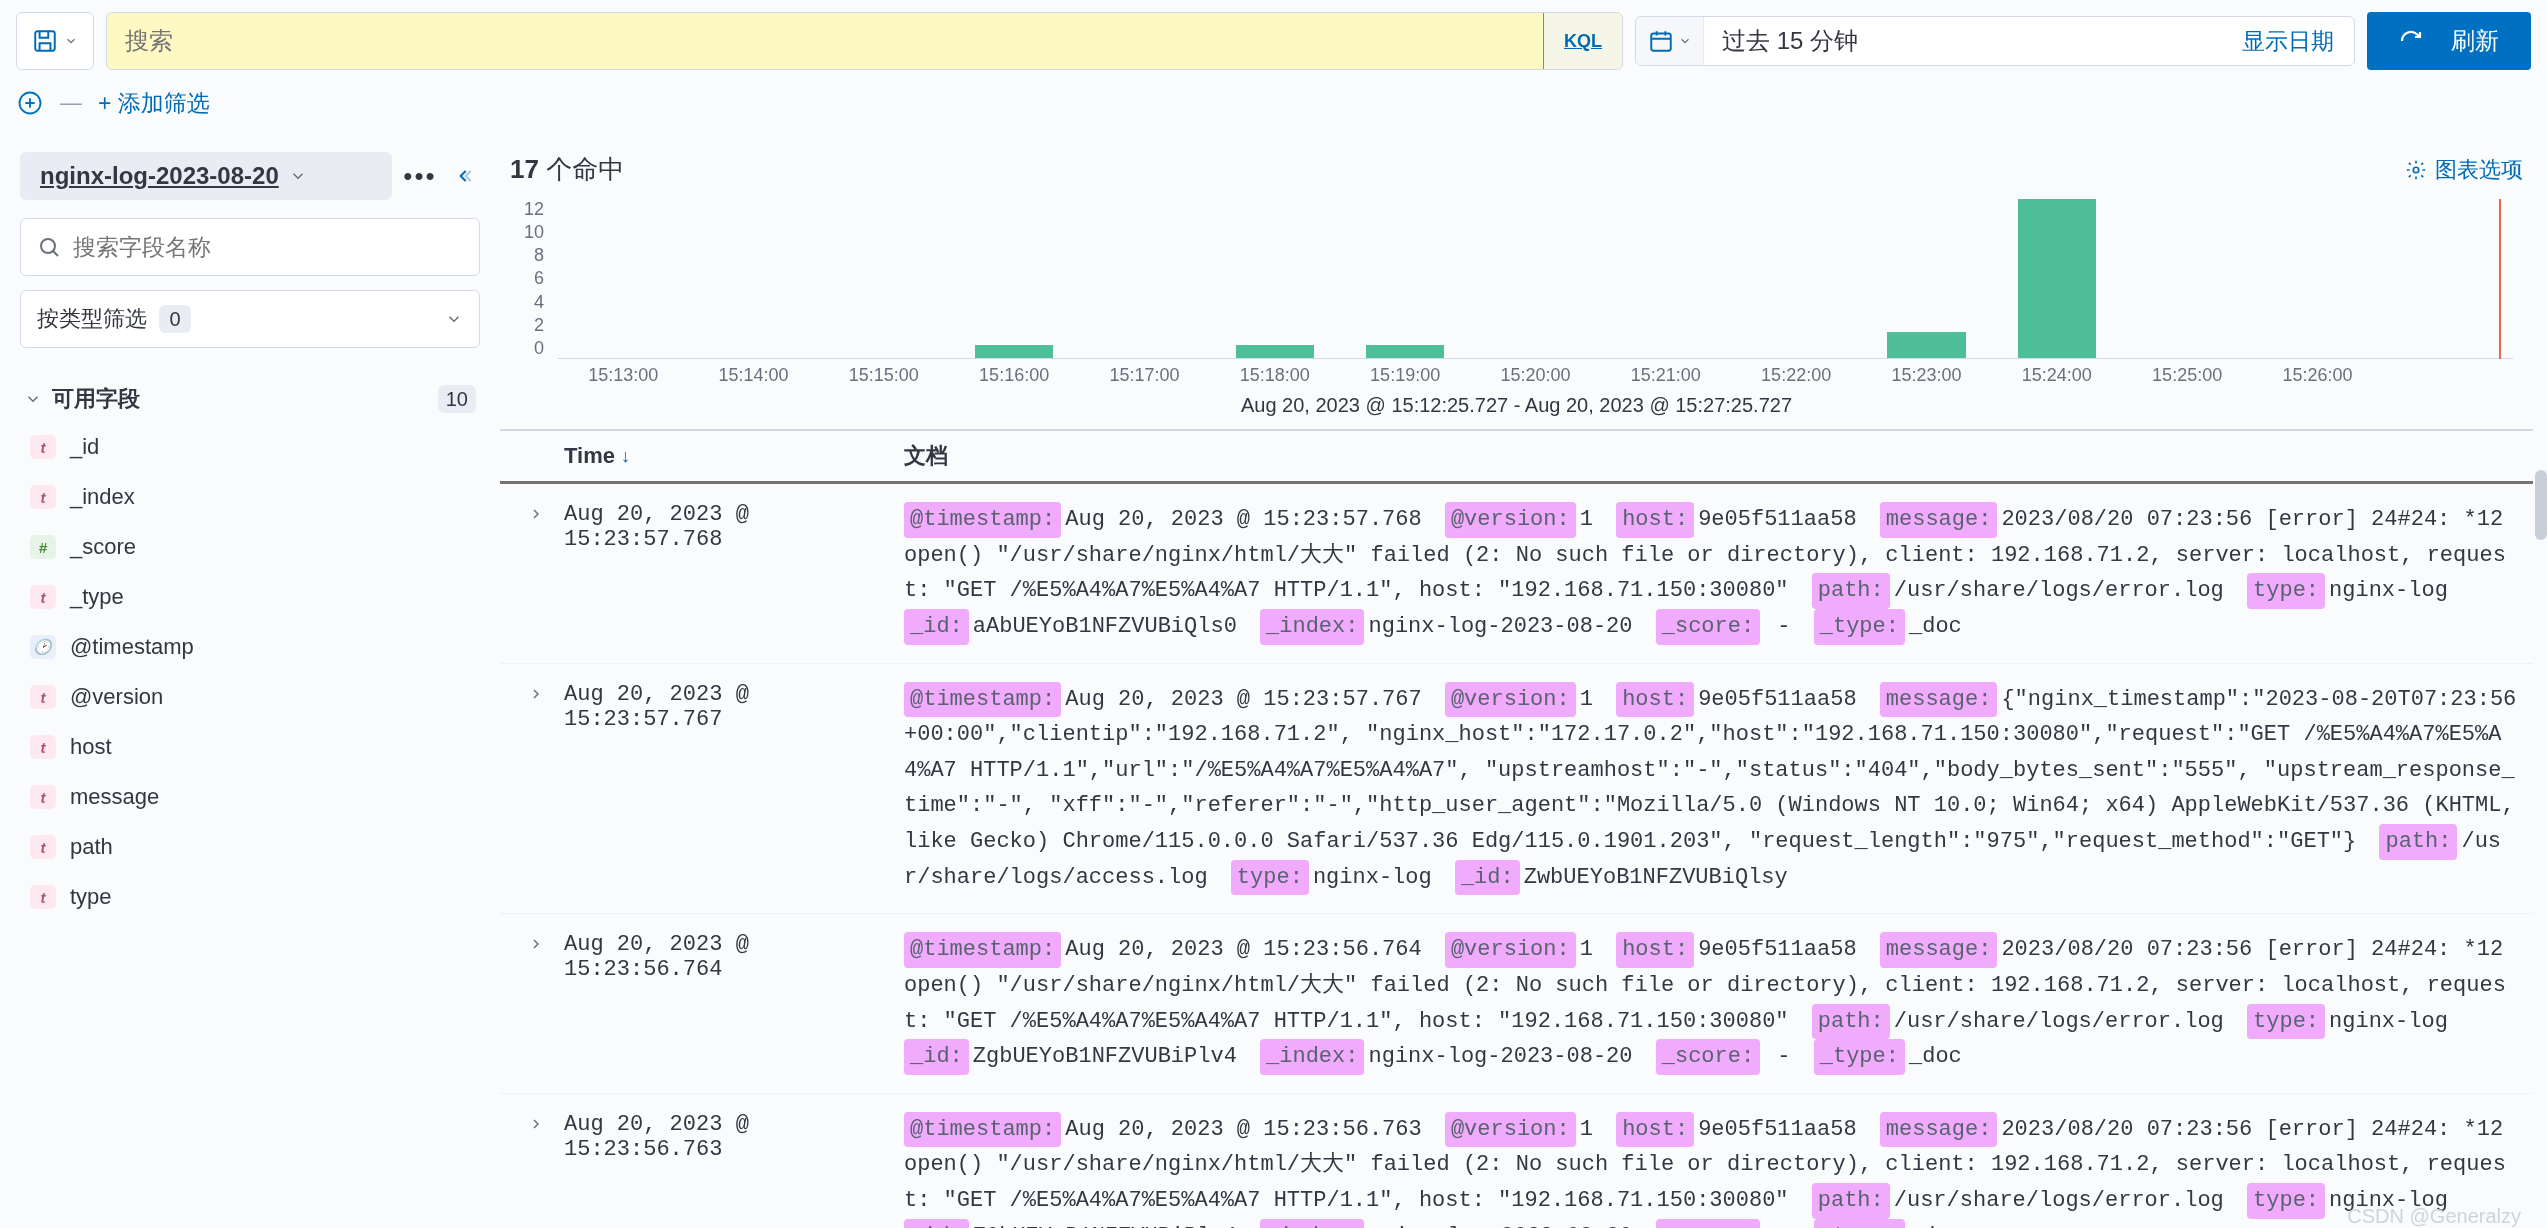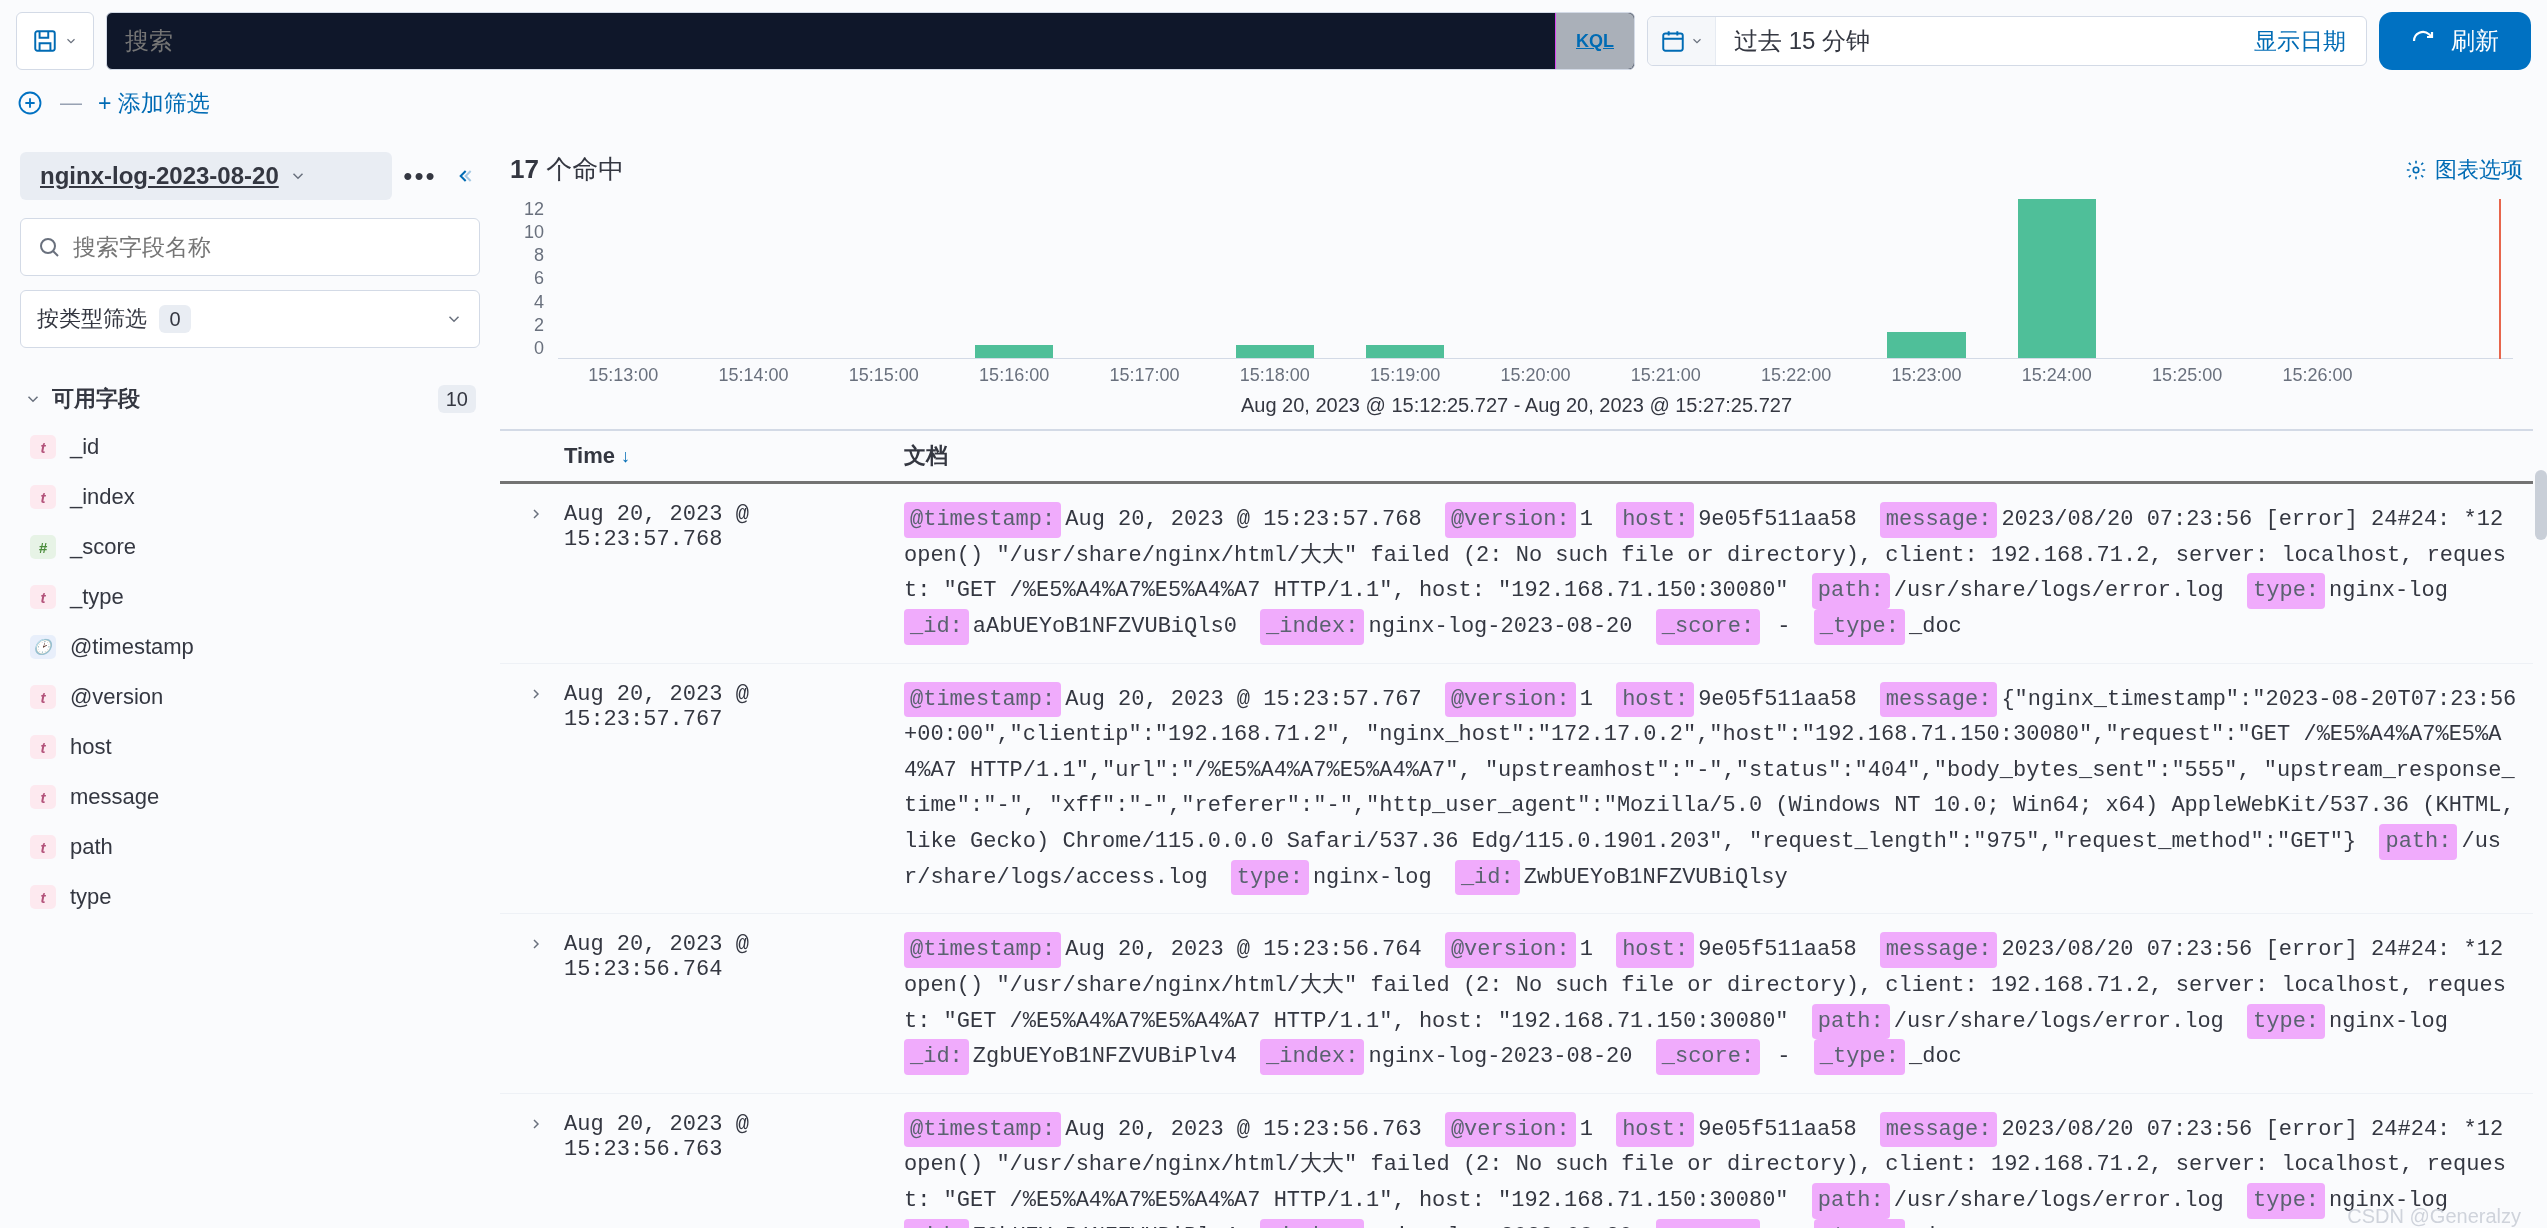--- a/index.html
+++ b/index.html
@@ -4,29 +4,29 @@
 <style>
   * { box-sizing: border-box; margin: 0; padding: 0; }
   html, body { width: 2547px; height: 1228px; font-family: "Helvetica Neue", Arial, "PingFang SC", "Microsoft YaHei", sans-serif; font-size: 22px; color: #343741; background: #fafbfd; overflow: hidden; }
   .mono { font-family: "SFMono-Regular", Consolas, "Liberation Mono", Menlo, monospace; }
 
   
   .topbar { display: flex; align-items: center; gap: 12px; padding: 12px 16px 0 16px; height: 70px; background: #fafbfd; }
   .saved-queries { display: flex; align-items: center; justify-content: center; width: 78px; height: 58px; border: 1px solid #d3dae6; border-radius: 6px; background: #fff; gap: 6px; }
   .icon-disk { width: 26px; height: 26px; stroke: #006bb4; fill: none; stroke-width: 1.8; }
   .chevron { width: 14px; height: 14px; stroke: #69707d; fill: none; stroke-width: 2; }
-  .search-wrap { flex: 1; display: flex; align-items: center; border: 1px solid #d3dae6; border-radius: 6px; height: 58px; background: #0f172a; }
+  .search-wrap { flex: 1; display: flex; align-items: center; border: 1px solid #d3dae6; border-radius: 6px; height: 58px; background: #fef9c3; }
   .search-input { flex: 1; border: none; outline: none; font-size: 24px; padding: 0 18px; color: #69707d; background: transparent; }
   .kql-btn { display: flex; align-items: center; justify-content: center; height: 100%; padding: 0 20px; border-left: 1px solid #d946ef; background: #f1f5f9b0; color: #006bb4; font-weight: 600; font-size: 18px; border-radius: 0 6px 6px 0; text-decoration: underline; }
   .date-wrap { display: flex; align-items: center; width: 720px; border: 1px solid #d3dae6; border-radius: 6px; height: 50px; background: #fff; }
   .cal-btn { display: flex; align-items: center; justify-content: center; width: 68px; height: 100%; border-right: 1px solid #e6ebf2; gap: 4px; background: #f5f7fa; border-radius: 6px 0 0 6px; }
   .icon-cal { width: 26px; height: 26px; stroke: #006bb4; fill: none; stroke-width: 1.8; }
   .date-text { flex: 1; padding: 0 18px; font-size: 24px; color: #343741; }
   .showdates { color: #006bb4; padding: 0 20px; font-size: 23px; font-weight: 500; }
-  .refresh-btn { display: flex; align-items: center; justify-content: center; gap: 16px; height: 58px; padding: 0 32px; background: #0071c2; color: #fff; border-radius: 13px; font-size: 24px; font-weight: 500; }
+  .refresh-btn { display: flex; align-items: center; justify-content: center; gap: 28px; height: 58px; padding: 0 32px; background: #0071c2; color: #fff; border-radius: 4px; font-size: 24px; font-weight: 500; }
   .icon-refresh { width: 24px; height: 24px; stroke: #fff; fill: none; stroke-width: 2.2; }
 
   
   .filterbar { display: flex; align-items: center; gap: 16px; padding: 16px 16px; height: 66px; }
   .icon-filterctl { width: 28px; height: 28px; stroke: #0071c2; fill: none; stroke-width: 1.6; }
   .add-filter { color: #006bb4; font-size: 23px; font-weight: 500; }
 
   
   .main { display: flex; height: calc(100% - 136px); }
 

